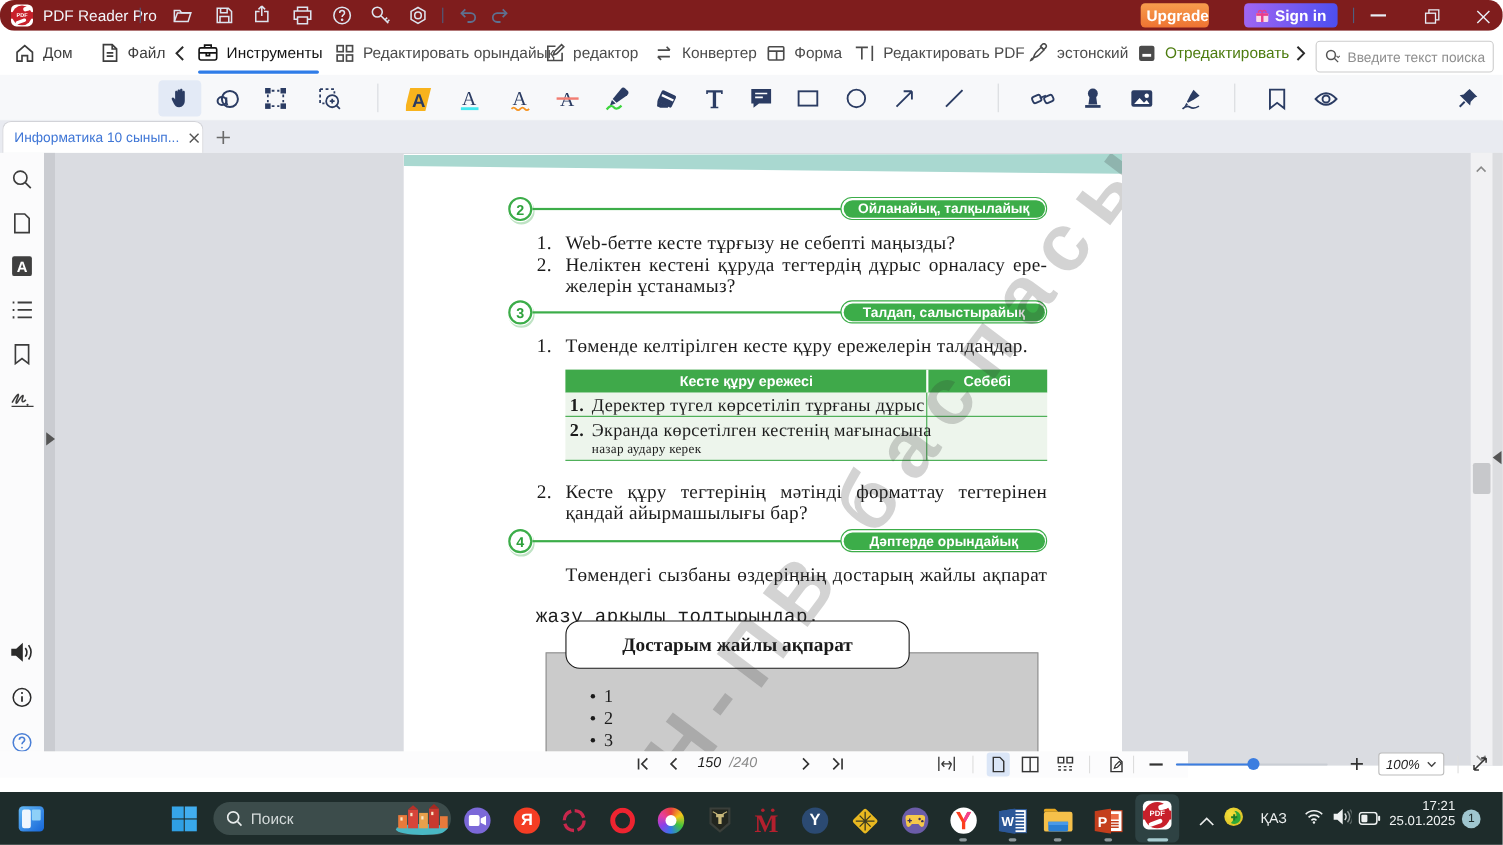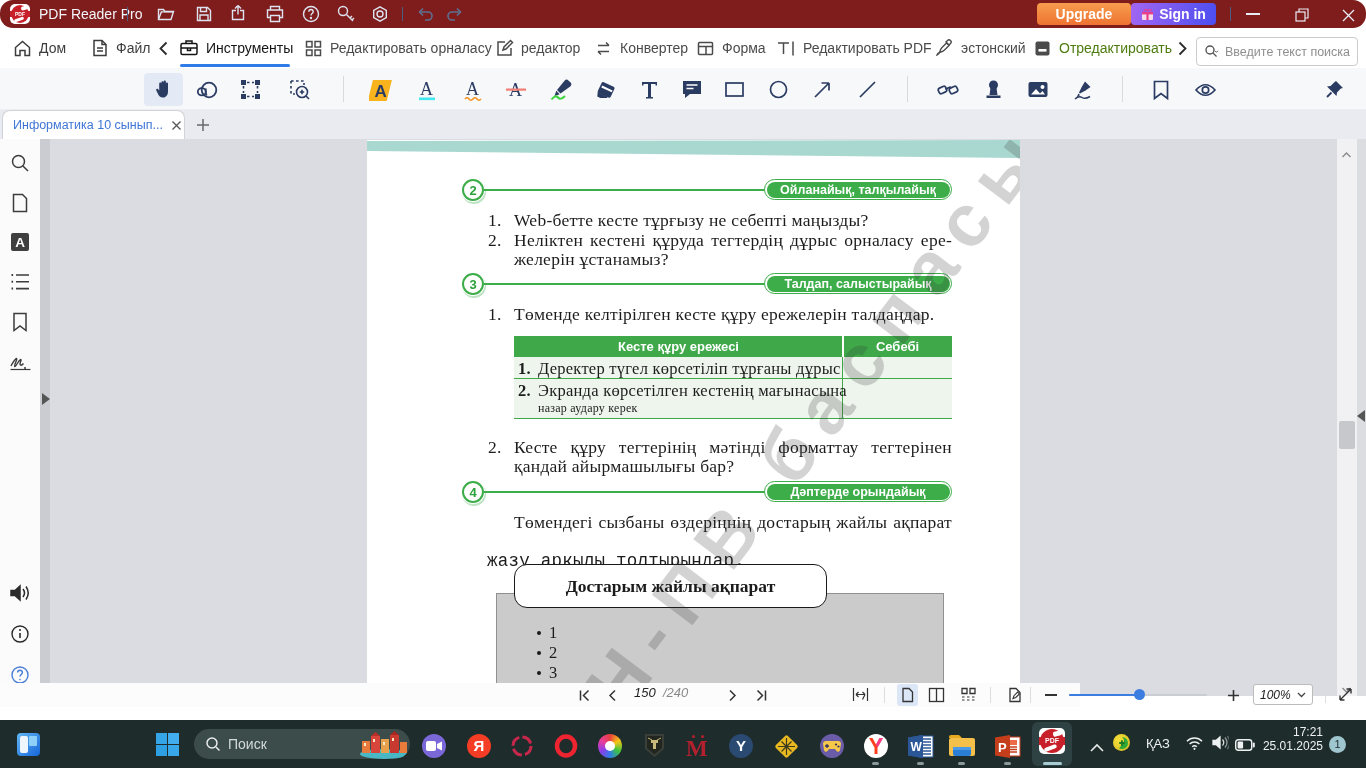--- a/index.html
+++ b/index.html
@@ -88,21 +88,21 @@
         <path d="M5 8h8a4 4 0 014 4 4 4 0 01-4 4h-3"></path>
         <path d="M8 4.5L4.5 8 8 11.5"></path>
       </svg>
     </div>
   <div class="ticon" style="left:445px;">
       <svg width="20" height="20" viewBox="0 0 20 20" fill="none" stroke="#5e7090" stroke-width="1.6">
         <path d="M15 8H7a4 4 0 00-4 4 4 4 0 004 4h3"></path>
         <path d="M12 4.5L15.5 8 12 11.5"></path>
       </svg>
     </div>
-  <div class="abs" style="left:1037px;top:3px;width:94px;height:22px;border-radius:4px;background:linear-gradient(180deg,#f79d4d,#ee7332);color:#fff;font-size:14px;font-weight:bold;text-align:center;line-height:22px;">Upgrade</div>
+  <div class="abs" style="left:1037px;top:3px;width:62px;height:22px;border-radius:4px;background:linear-gradient(180deg,#f79d4d,#ee7332);color:#fff;font-size:14px;font-weight:bold;text-align:right;line-height:22px;">Upgrade</div>
   <div class="abs" style="left:1131px;top:3px;width:85px;height:22px;border-radius:4px;background:linear-gradient(100deg,#a266f2,#4b4ef0);color:#fff;font-size:14px;font-weight:bold;display:flex;align-items:center;justify-content:center;gap:5px;">
     <svg width="13" height="13" viewBox="0 0 13 13">
         <rect x="1" y="4" width="11" height="8" rx="1" fill="#f8d9e8"></rect>
         <rect x="1" y="4" width="11" height="2.4" fill="#e83e8c"></rect>
         <rect x="5.4" y="4" width="2.2" height="8" fill="#e83e8c"></rect>
         <path d="M3 3.5c0-2.5 3.5-2.5 3.5 0M10 3.5c0-2.5-3.5-2.5-3.5 0" stroke="#e83e8c" stroke-width="1.3" fill="none"></path>
       </svg>
     <span>Sign in</span>
     </div>
   <div class="abs" style="left:1230px;top:7px;width:1px;height:14px;background:#4d5f80;"></div>
@@ -146,21 +146,21 @@
       <span>Инструменты</span>
     </div>
   <div class="abs" style="left:180px;top:36px;width:110px;height:3px;background:#2f7ce8;border-radius:2px;"></div>
   <div class="mitem" style="left:304px;color:#4b4b4b;">
       <svg width="19" height="19" viewBox="0 0 19 19" fill="none" stroke="#4b4b4b" stroke-width="1.5">
         <rect x="2.5" y="2.5" width="5.5" height="5.5"></rect>
         <rect x="11" y="2.5" width="5.5" height="5.5"></rect>
         <rect x="2.5" y="11" width="5.5" height="5.5"></rect>
         <rect x="11" y="11" width="5.5" height="5.5"></rect>
       </svg>
-      <span>Редактировать орналасу</span>
+      <span>Редактировать орындайық</span>
     </div>
   <div class="mitem" style="left:495px;color:#4b4b4b;">
       <svg width="19" height="19" viewBox="0 0 19 19" fill="none" stroke="#4b4b4b" stroke-width="1.5">
         <path d="M16 9v7H3V3h7"></path>
         <path d="M8 11l1-3 6.5-6.5 2 2L11 10z"></path>
       </svg>
       <span>редактор</span>
     </div>
   <div class="mitem" style="left:594px;color:#4b4b4b;">
       <svg width="19" height="19" viewBox="0 0 19 19" fill="none" stroke="#4b4b4b" stroke-width="1.5">

